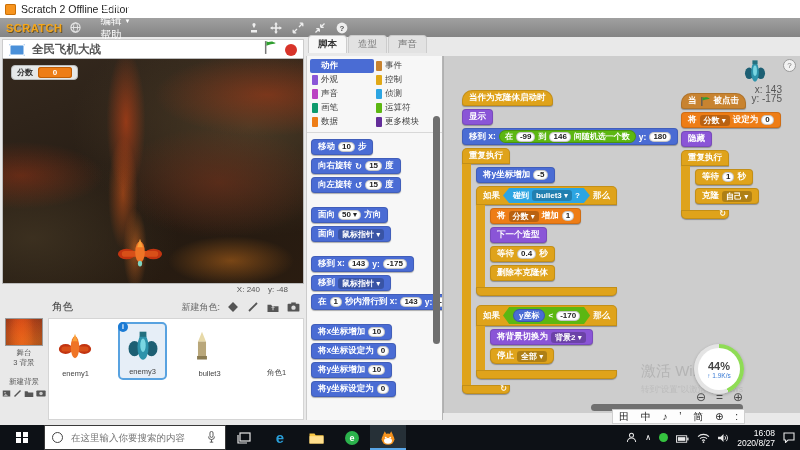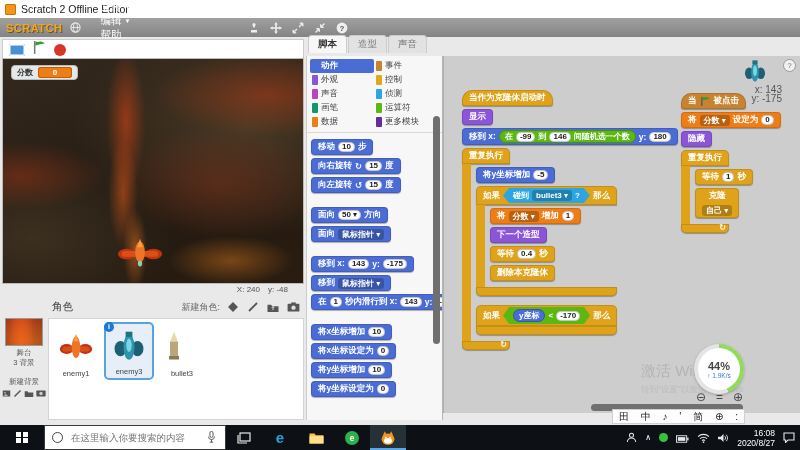--- a/index.html
+++ b/index.html
@@ -42,21 +42,21 @@
   .coords-row b{font-weight:normal;margin-left:8px;}
 
   
   .sprites-header{left:48px;top:297px;width:256px;height:20px;display:flex;align-items:center;font-size:10.5px;color:#444;padding:0 4px;box-sizing:border-box;}
   .sprites-header .ns{margin-left:auto;font-size:9px;color:#666;display:flex;align-items:center;gap:6px;}
   .mini-ic{width:14px;height:12px;display:inline-flex;align-items:center;justify-content:center;}
   .stage-col{left:2px;top:297px;width:44px;height:123px;font-size:7.5px;color:#555;text-align:center;}
   .stage-col .thumb{width:36px;height:26px;margin:21px auto 2px auto;border:1px solid #999;}
   .stage-col .nb{margin-top:9px;}
   .stage-col .ics{display:flex;justify-content:center;gap:2px;margin-top:2px;}
-  .sprite-list{left:48px;top:318px;width:256px;height:102px;background:#fff;border:1px solid #d5d5d5;box-sizing:border-box;display:flex;align-items:flex-start;padding:3px 2px;gap:3px;}
+  .sprite-list{left:48px;top:318px;width:256px;height:102px;background:#fff;border:1px solid #d5d5d5;box-sizing:border-box;display:flex;align-items:flex-start;padding:3px 2px;gap:18px;}
   .cell{width:50px;height:58px;border-radius:5px;display:flex;flex-direction:column;align-items:center;justify-content:flex-end;position:relative;padding-bottom:2px;box-sizing:border-box;}
   .cell .spr{width:34px;height:38px;margin-bottom:1px;}
   .cell .nm{font-size:7.5px;color:#444;}
   .cell.sel{border:2px solid #58a2e0;background:#e6eef7;}
   .ibadge{position:absolute;left:-2px;top:-2px;width:10px;height:10px;border-radius:50%;background:#1a7ad4;color:#fff;font-size:7px;line-height:10px;text-align:center;font-weight:bold;}
 
   
   .tabsbar{left:306px;top:38px;width:137px;height:15px;display:flex;align-items:flex-end;gap:1px;padding-left:2px;box-sizing:border-box;}
   .tab{height:17px;padding:0 9px;font-size:9.5px;display:flex;align-items:center;border:1px solid #ccc;border-bottom:none;border-radius:4px 4px 0 0;background:#e2e2e2;color:#777;}
   .tab.active{background:#f7f7f7;color:#333;font-weight:bold;}
@@ -179,20 +179,21 @@
           <svg viewBox="0 0 12 12" width="12" height="12">
             <circle cx="6" cy="6" r="5.4" fill="#efefef"></circle>
             <text x="6" y="8.8" text-anchor="middle" font-size="8" font-weight="bold" fill="#555">?</text>
           </svg>
         </span>
     </span>
   </div>
 
   <div class="abs stage-header">
     <span class="proj-ico"></span>
+    <span class="proj-title">全民飞机大战</span>
     <span><svg viewBox="0 0 14 14" width="15" height="15">
           <path d="M2.5 1 v12" stroke="#777" stroke-width="1.4"></path>
           <path d="M3.2 1.2 C5 2.6 7.5 .8 9.5 1.8 L12 2.8 C10 4.4 8 3.2 5.8 4.4 L3.2 5.4 Z" fill="#2f9e2f"></path>
         </svg></span>
     <span class="stopbtn"></span>
   </div>
 
   <div class="abs stage-view">
     <div class="scene"></div>
     <div class="monitor">
@@ -291,20 +292,24 @@
           </svg></div>
         <div class="nm">enemy3</div>
       </div>
       <div class="cell">
         <div class="spr"><svg viewBox="0 0 20 38" width="18" height="34">
             <path d="M10 2 L14.5 13 H5.5 Z" fill="#e7d9a8"></path>
             <rect x="5.5" y="13" width="9" height="16" fill="#b9a77a"></rect>
             <rect x="4.5" y="29" width="11" height="4" fill="#8a7b52"></rect>
           </svg></div>
         <div class="nm">bullet3</div>
+      </div>
+      <div class="cell">
+        <div class="spr"></div>
+        <div class="nm">角色1</div>
       </div>
     </div>
 
   <div class="abs tabsbar" id="tabs">
       <div class="tab active">脚本</div>
       <div class="tab">造型</div>
       <div class="tab">声音</div>
     </div>
 
   <div class="abs palette">
@@ -481,20 +486,30 @@
                   <span class="blk-t">如果</span>
                   <span class="blk-h" style="background: rgb(92, 183, 18); justify-content: flex-end;">
                     <span class="blk-o" style="background: rgb(74, 108, 212);">
                       <span class="blk-t">y座标</span>
                     </span>
                     <span class="blk-t">&lt;</span>
                     <span class="blk-n">-170</span>
                   </span>
                   <span class="blk-t">那么</span>
                 </div>
+                <div class="cbody" style="border-left-color: rgb(223, 163, 27);">
+                  <div class="blk" style="background: rgb(138, 85, 215);">
+                    <span class="blk-t">将背景切换为</span>
+                    <span class="blk-d">背景2 ▾</span>
+                  </div>
+                  <div class="blk cap" style="background: rgb(223, 163, 27);">
+                    <span class="blk-t">停止</span>
+                    <span class="blk-d">全部 ▾</span>
+                  </div>
+                </div>
                 <div class="cfoot" style="background: rgb(223, 163, 27); width: 141px;"></div>
               </div>
             </div>
             <div class="cfoot" style="background: rgb(223, 163, 27); width: 48px;">
               <span class="looparr">↻</span>
             </div>
           </div>
         </div>
         <div class="scriptstack" style="left: 237px; top: 37px;">
           <div class="blk hat" style="background: rgb(200, 131, 48);">
@@ -519,21 +534,21 @@
           <div class="cwrap">
             <div class="blk chead" style="background: rgb(223, 163, 27);">
               <span class="blk-t">重复执行</span>
             </div>
             <div class="cbody" style="border-left-color: rgb(223, 163, 27);">
               <div class="blk" style="background: rgb(223, 163, 27);">
                 <span class="blk-t">等待</span>
                 <span class="blk-n">1</span>
                 <span class="blk-t">秒</span>
               </div>
-              <div class="blk" style="background: rgb(223, 163, 27); flex-direction: column;">
+              <div class="blk" style="background: rgb(223, 163, 27);">
                 <span class="blk-t">克隆</span>
                 <span class="blk-d">自己 ▾</span>
               </div>
             </div>
             <div class="cfoot" style="background: rgb(223, 163, 27); width: 48px;">
               <span class="looparr">↻</span>
             </div>
           </div>
         </div>
       </div>

